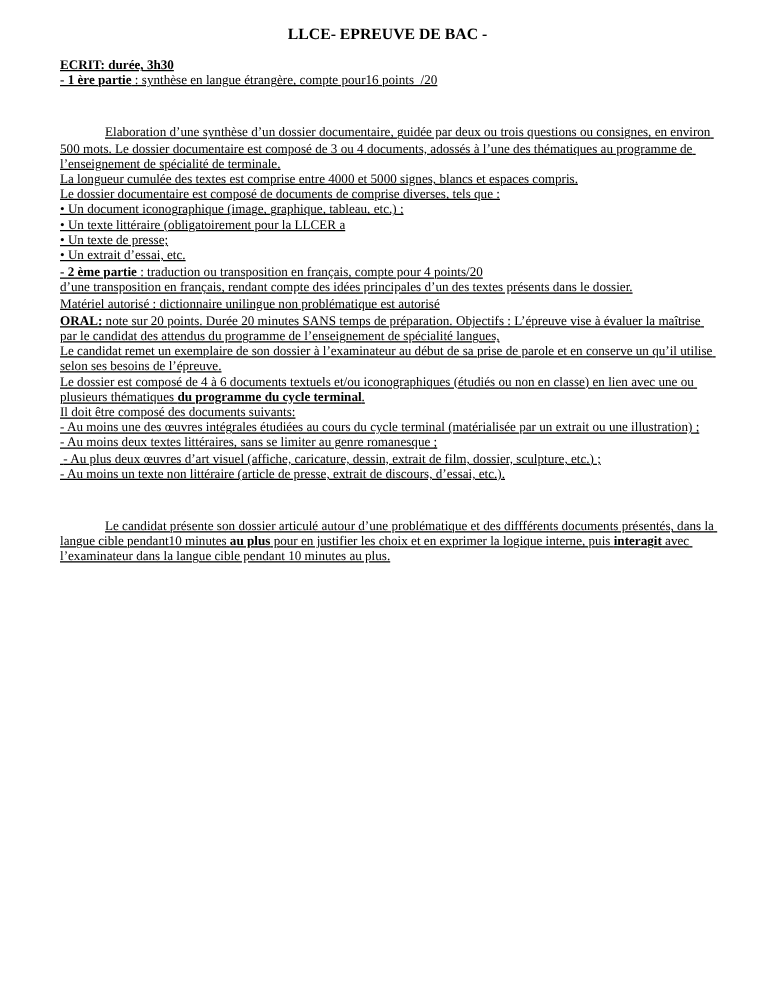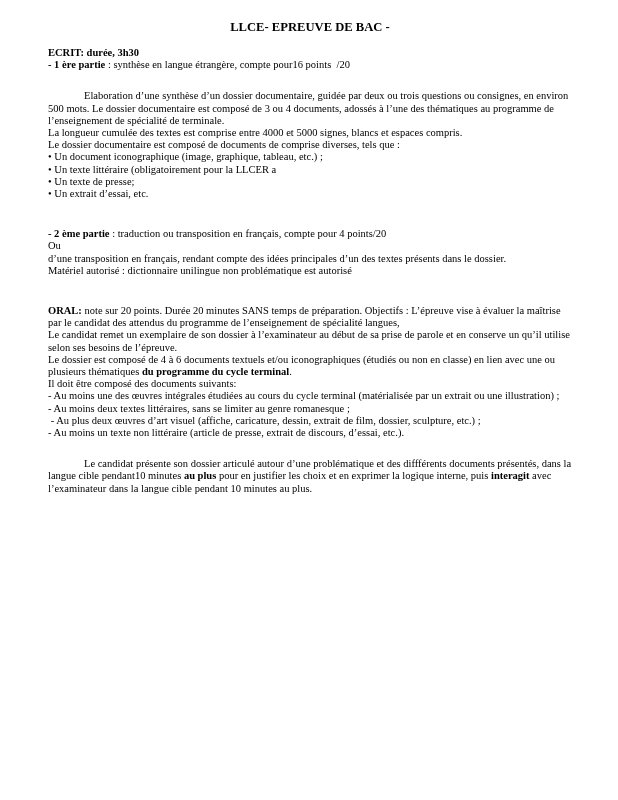--- a/index.html
+++ b/index.html
@@ -17,28 +17,29 @@
   }
   .doc-title {
     font-size: 12.6px;
     line-height: 14px;
     font-weight: bold;
     text-align: center;
   }
   .content {
     font-size: 10.5px;
     line-height: 12.2px;
+    text-decoration: underline;
   }
   [data-bind] { white-space: pre-wrap; }
   .b { font-weight: bold; }
   .line, .para { margin: 0; }
   .indent { text-indent: 36px; }
   .gap-head     { margin-top: 13px; }  
-  .gap-section  { margin-top: 28px; }  
-  .gap-para     { margin-top: 19px; }  
+  .gap-section  { margin-top: 2px; }  
+  .gap-para     { margin-top: 30px; }  
 </style>
 </head>
 <body>
 
 <div class="page">
 
   <div class="doc-title" data-bind="document.title">LLCE- EPREUVE DE BAC -</div>
 
   <div class="content">
 
@@ -47,21 +48,20 @@
 
     <p class="para indent gap-para" data-bind="document.ecrit.synthese">Elaboration d’une synthèse d’un dossier documentaire, guidée par deux ou trois questions ou consignes, en environ 500 mots. Le dossier documentaire est composé de 3 ou 4 documents, adossés à l’une des thématiques au programme de l’enseignement de spécialité de terminale.</p>
     <div class="line" data-bind="document.ecrit.longueur">La longueur cumulée des textes est comprise entre 4000 et 5000 signes, blancs et espaces compris.</div>
     <div class="line" data-bind="document.ecrit.natures">Le dossier documentaire est composé de documents de comprise diverses, tels que :</div>
     <div class="line" data-bind="document.ecrit.bullets.0">• Un document iconographique (image, graphique, tableau, etc.) ;</div>
     <div class="line" data-bind="document.ecrit.bullets.1">• Un texte littéraire (obligatoirement pour la LLCER a</div>
     <div class="line" data-bind="document.ecrit.bullets.2">• Un texte de presse;</div>
     <div class="line" data-bind="document.ecrit.bullets.3">• Un extrait d’essai, etc.</div>
 
     <div class="line gap-section"><span class="b" data-bind="document.ecrit.part2_label">- 2 ème partie</span><span data-bind="document.ecrit.part2_rest"> : traduction ou transposition en français, compte pour 4 points/20</span></div>
-    <div class="line" data-bind="document.ecrit.ou">Ou</div>
     <p class="para" data-bind="document.ecrit.transposition">d’une transposition en français, rendant compte des idées principales d’un des textes présents dans le dossier.</p>
     <div class="line" data-bind="document.ecrit.materiel">Matériel autorisé : dictionnaire unilingue non problématique est autorisé</div>
 
     <p class="para gap-section"><span class="b" data-bind="document.oral.label">ORAL:</span><span data-bind="document.oral.intro_rest"> note sur 20 points. Durée 20 minutes SANS temps de préparation. Objectifs : L’épreuve vise à évaluer la maîtrise par le candidat des attendus du programme de l’enseignement de spécialité langues,</span></p>
 
     <p class="para" data-bind="document.oral.p2">Le candidat remet un exemplaire de son dossier à l’examinateur au début de sa prise de parole et en conserve un qu’il utilise selon ses besoins de l’épreuve.</p>
     <p class="para"><span data-bind="document.oral.p3_start">Le dossier est composé de 4 à 6 documents textuels et/ou iconographiques (étudiés ou non en classe) en lien avec une ou plusieurs thématiques </span><span class="b" data-bind="document.oral.p3_bold">du programme du cycle terminal</span><span data-bind="document.oral.p3_end">.</span></p>
     <div class="line" data-bind="document.oral.suivants">Il doit être composé des documents suivants:</div>
     <p class="para" data-bind="document.oral.items.0">- Au moins une des œuvres intégrales étudiées au cours du cycle terminal (matérialisée par un extrait ou une illustration) ;</p>
     <p class="para" data-bind="document.oral.items.1">- Au moins deux textes littéraires, sans se limiter au genre romanesque ;</p>

